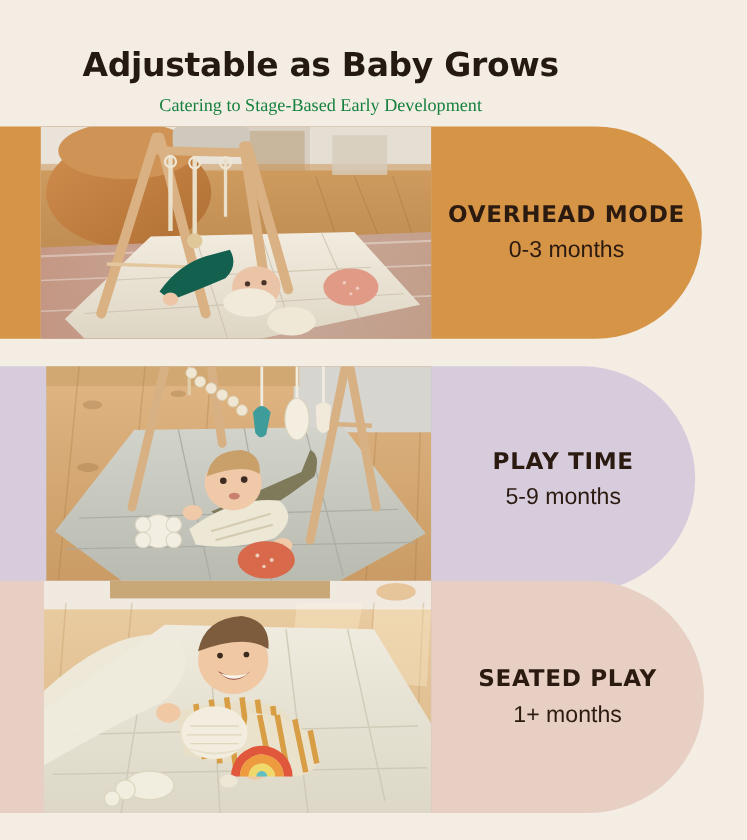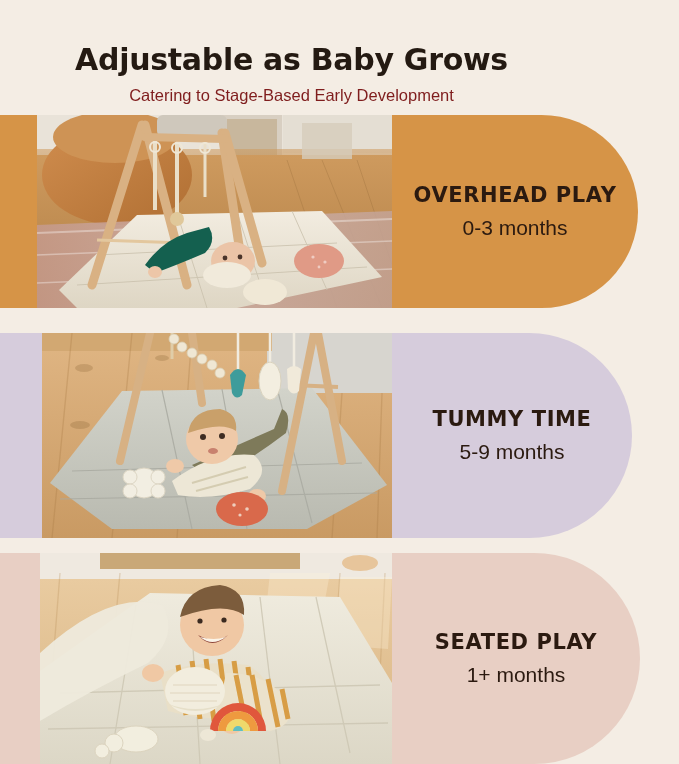--- a/index.html
+++ b/index.html
@@ -16,22 +16,22 @@
   }
   .title{
     margin-top:42px;
     font-size:30px;font-weight:bold;letter-spacing:-0.3px;
     color:#241A12;
     font-family:"DejaVu Sans", sans-serif;
   }
   .subtitle{
     margin-top:9px;
     font-size:16.5px;font-weight:400;
-    color:#7f1d1d;
-    font-family:Liberation Sans, sans-serif;
+    color:#15803d;
+    font-family:Liberation Serif, serif;
   }
 
   
   .row{position:absolute;left:0;}
   .band{
     position:absolute;left:0;top:0;height:100%;
     border-top-right-radius:999px;border-bottom-right-radius:999px;
   }
   .photo{
     position:absolute;top:0;overflow:hidden;background:#C9BCA9;
@@ -58,21 +58,21 @@
   #row-1{top:115px;width:679px;height:193px;}
   #row-1 .band{width:638px;background:#D69447;}
   #row-1 .photo{left:37px;width:355px;height:193px;}
   #row-1 .caption{left:392px;width:246px;}
 
   #row-2{top:333px;width:679px;height:205px;}
   #row-2 .band{width:632px;background:#D6CCDC;}
   #row-2 .photo{left:42px;width:350px;height:205px;}
   #row-2 .caption{left:392px;width:240px;}
 
-  #row-3{top:553px;width:679px;height:211px;}
+  #row-3{top:528px;width:679px;height:211px;}
   #row-3 .band{width:640px;background:#E8CFC4;}
   #row-3 .photo{left:40px;width:352px;height:211px;}
   #row-3 .caption{left:392px;width:248px;}
 
   .photo svg{display:block;width:100%;height:100%;}
 </style>
 </head>
 <body>
 
 <div class="header">
@@ -164,21 +164,21 @@
       <g fill="#fff" opacity="0.5">
         <circle cx="276" cy="142" r="1.6"></circle>
           <circle cx="288" cy="147" r="1.6"></circle>
           <circle cx="282" cy="152" r="1.4"></circle>
       </g>
       <rect x="0" y="0" width="355" height="193" fill="none"></rect>
     </svg>
   </div>
 
   <div class="caption">
-    <div class="stage-name">OVERHEAD PLAY</div>
+    <div class="stage-name">OVERHEAD MODE</div>
     <div class="stage-age">0-3 months</div>
   </div>
 </div>
 
 <div class="row" id="row-2">
   <div class="band"></div>
 
   <div class="photo">
     <svg viewBox="0 0 350 205" preserveAspectRatio="none">
       <defs>
@@ -264,21 +264,21 @@
         <circle cx="102" cy="150" r="15"></circle>
         <circle cx="88" cy="144" r="7"></circle>
           <circle cx="116" cy="144" r="7"></circle>
         <circle cx="88" cy="158" r="7"></circle>
           <circle cx="116" cy="158" r="7"></circle>
       </g>
     </svg>
   </div>
 
   <div class="caption">
-    <div class="stage-name">TUMMY TIME</div>
+    <div class="stage-name">PLAY TIME</div>
     <div class="stage-age">5-9 months</div>
   </div>
 </div>
 
 <div class="row" id="row-3">
   <div class="band"></div>
 
   <div class="photo">
     <svg viewBox="0 0 352 211" preserveAspectRatio="none">
       <defs>

